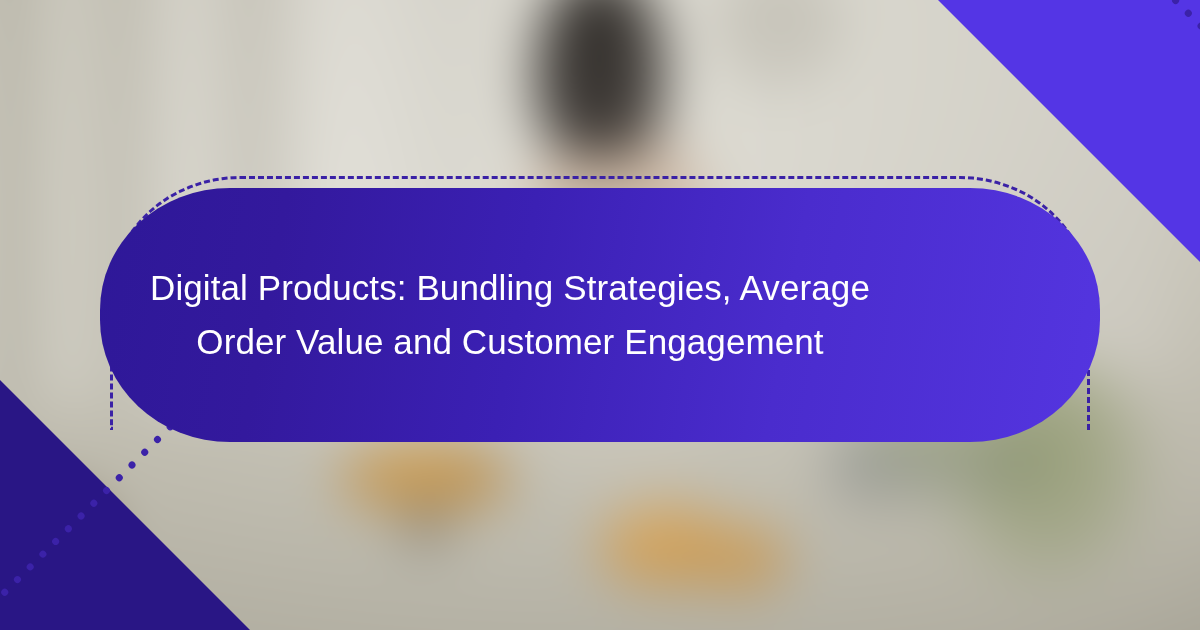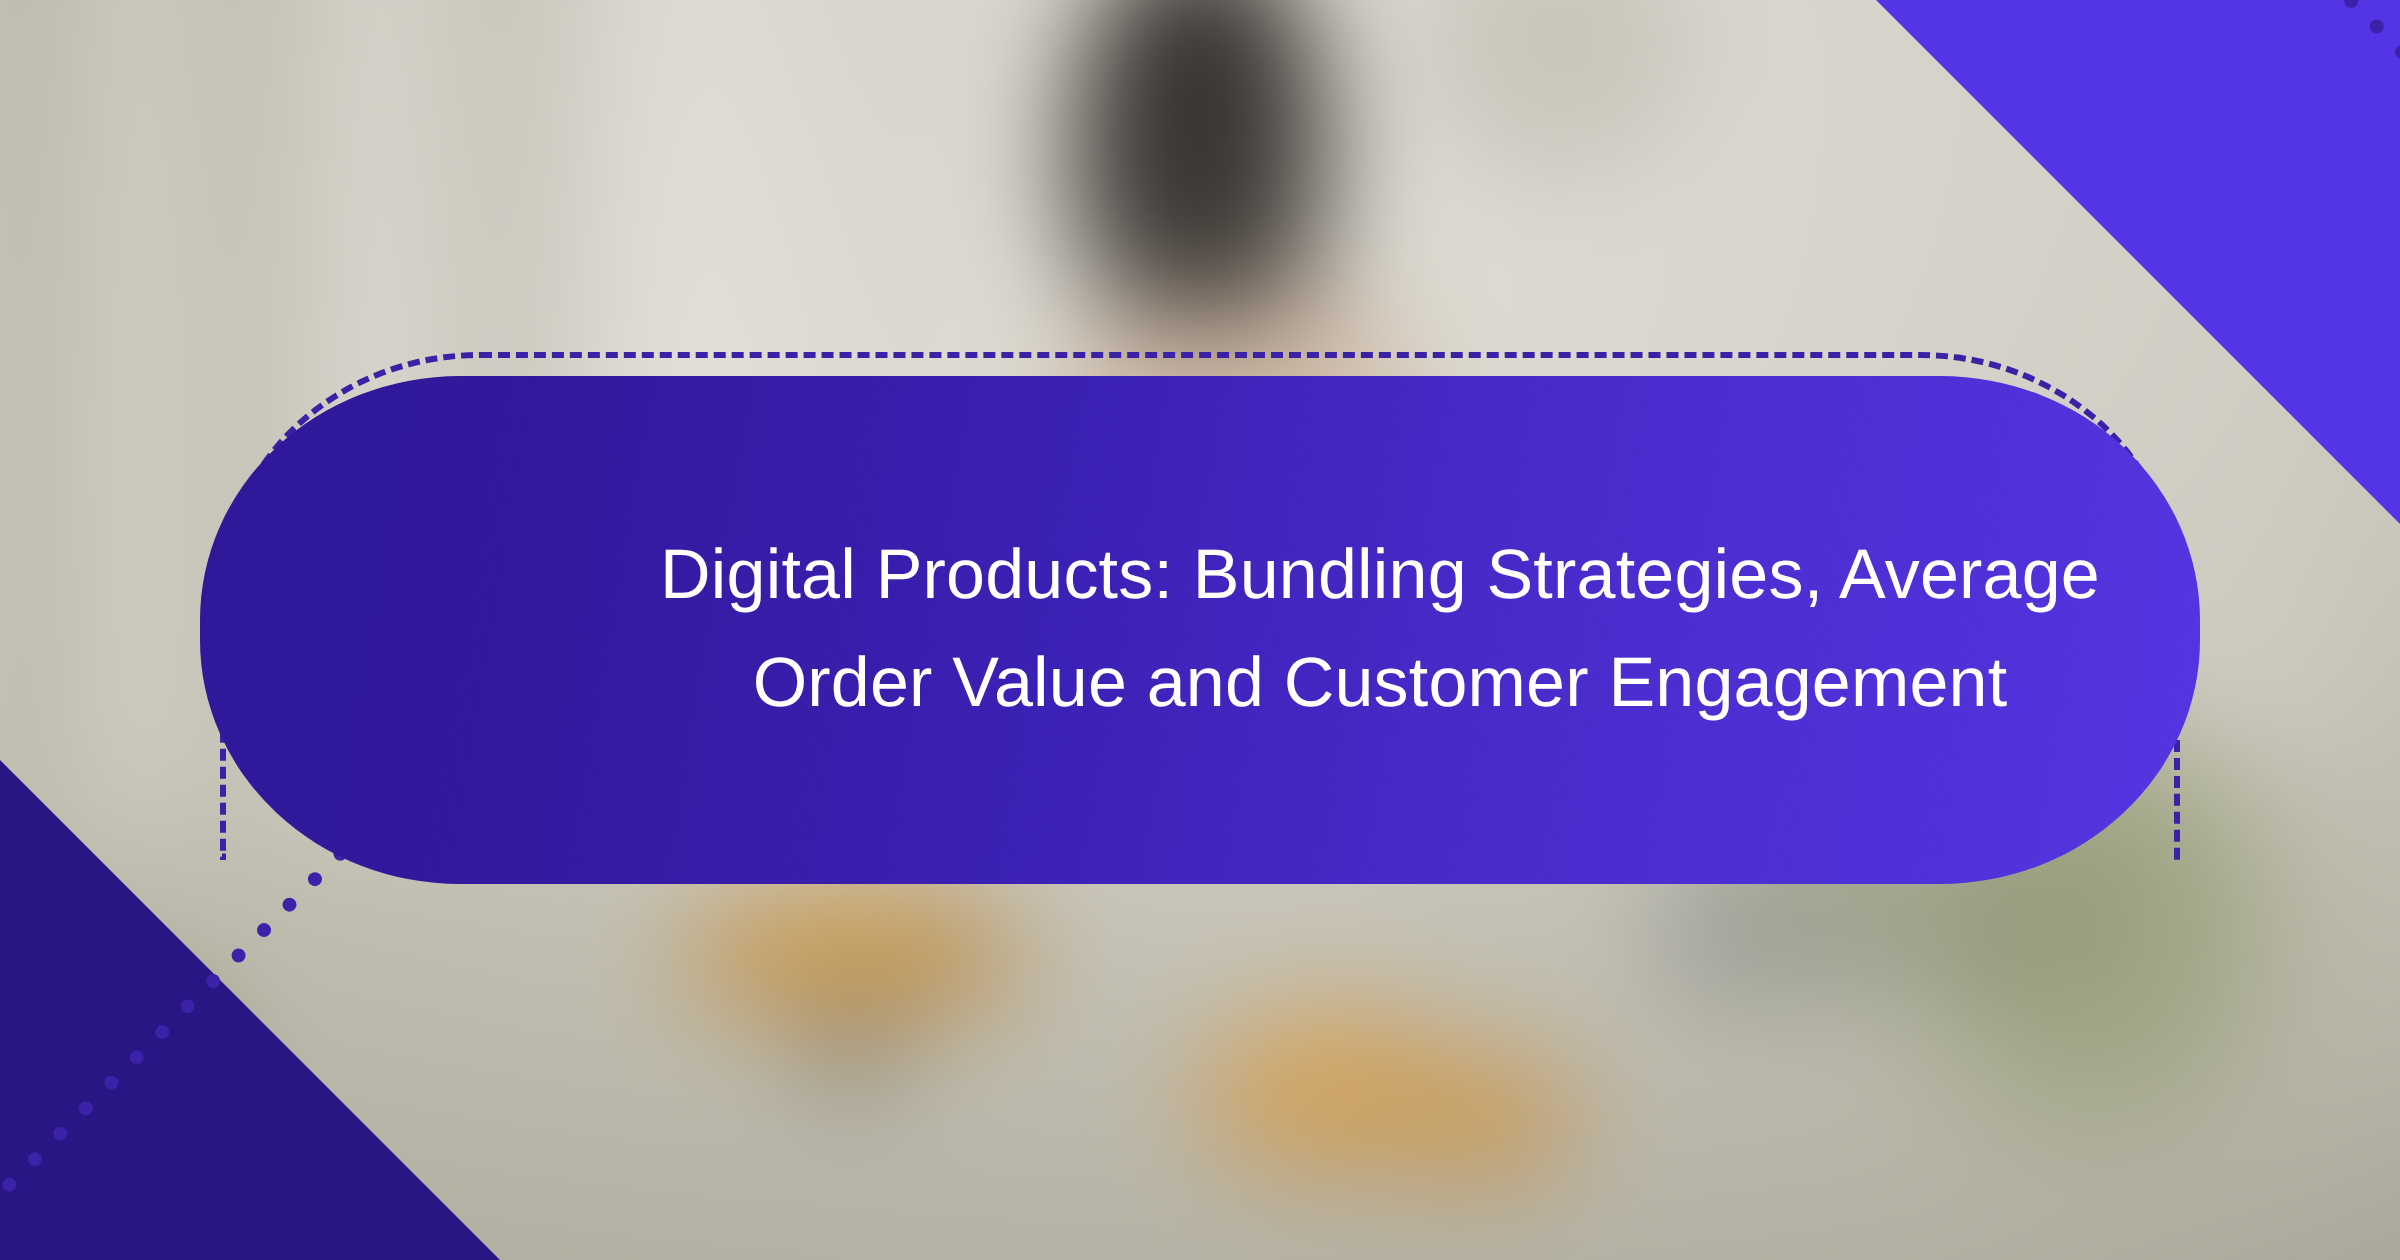--- a/index.html
+++ b/index.html
@@ -189,21 +189,21 @@
     width:1000px; height:254px;
     border-radius:130px / 122px;
     background:linear-gradient(100deg,
       var(--badge-left,#2E1898) 0%,
       #33199d 18%,
       #3b20b4 42%,
       #4a2ccd 68%,
       var(--badge-right,#5435E0) 100%);
     display:flex;
     align-items:center;
-    justify-content:flex-end;
+    justify-content:flex-start;
   }
   .badge-title {
     color:#ffffff;
     font-size:35px;
     line-height:1.55;
     font-weight:400;
     text-align:center;
     letter-spacing:.1px;
     max-width:820px;
     padding:0 36px;

